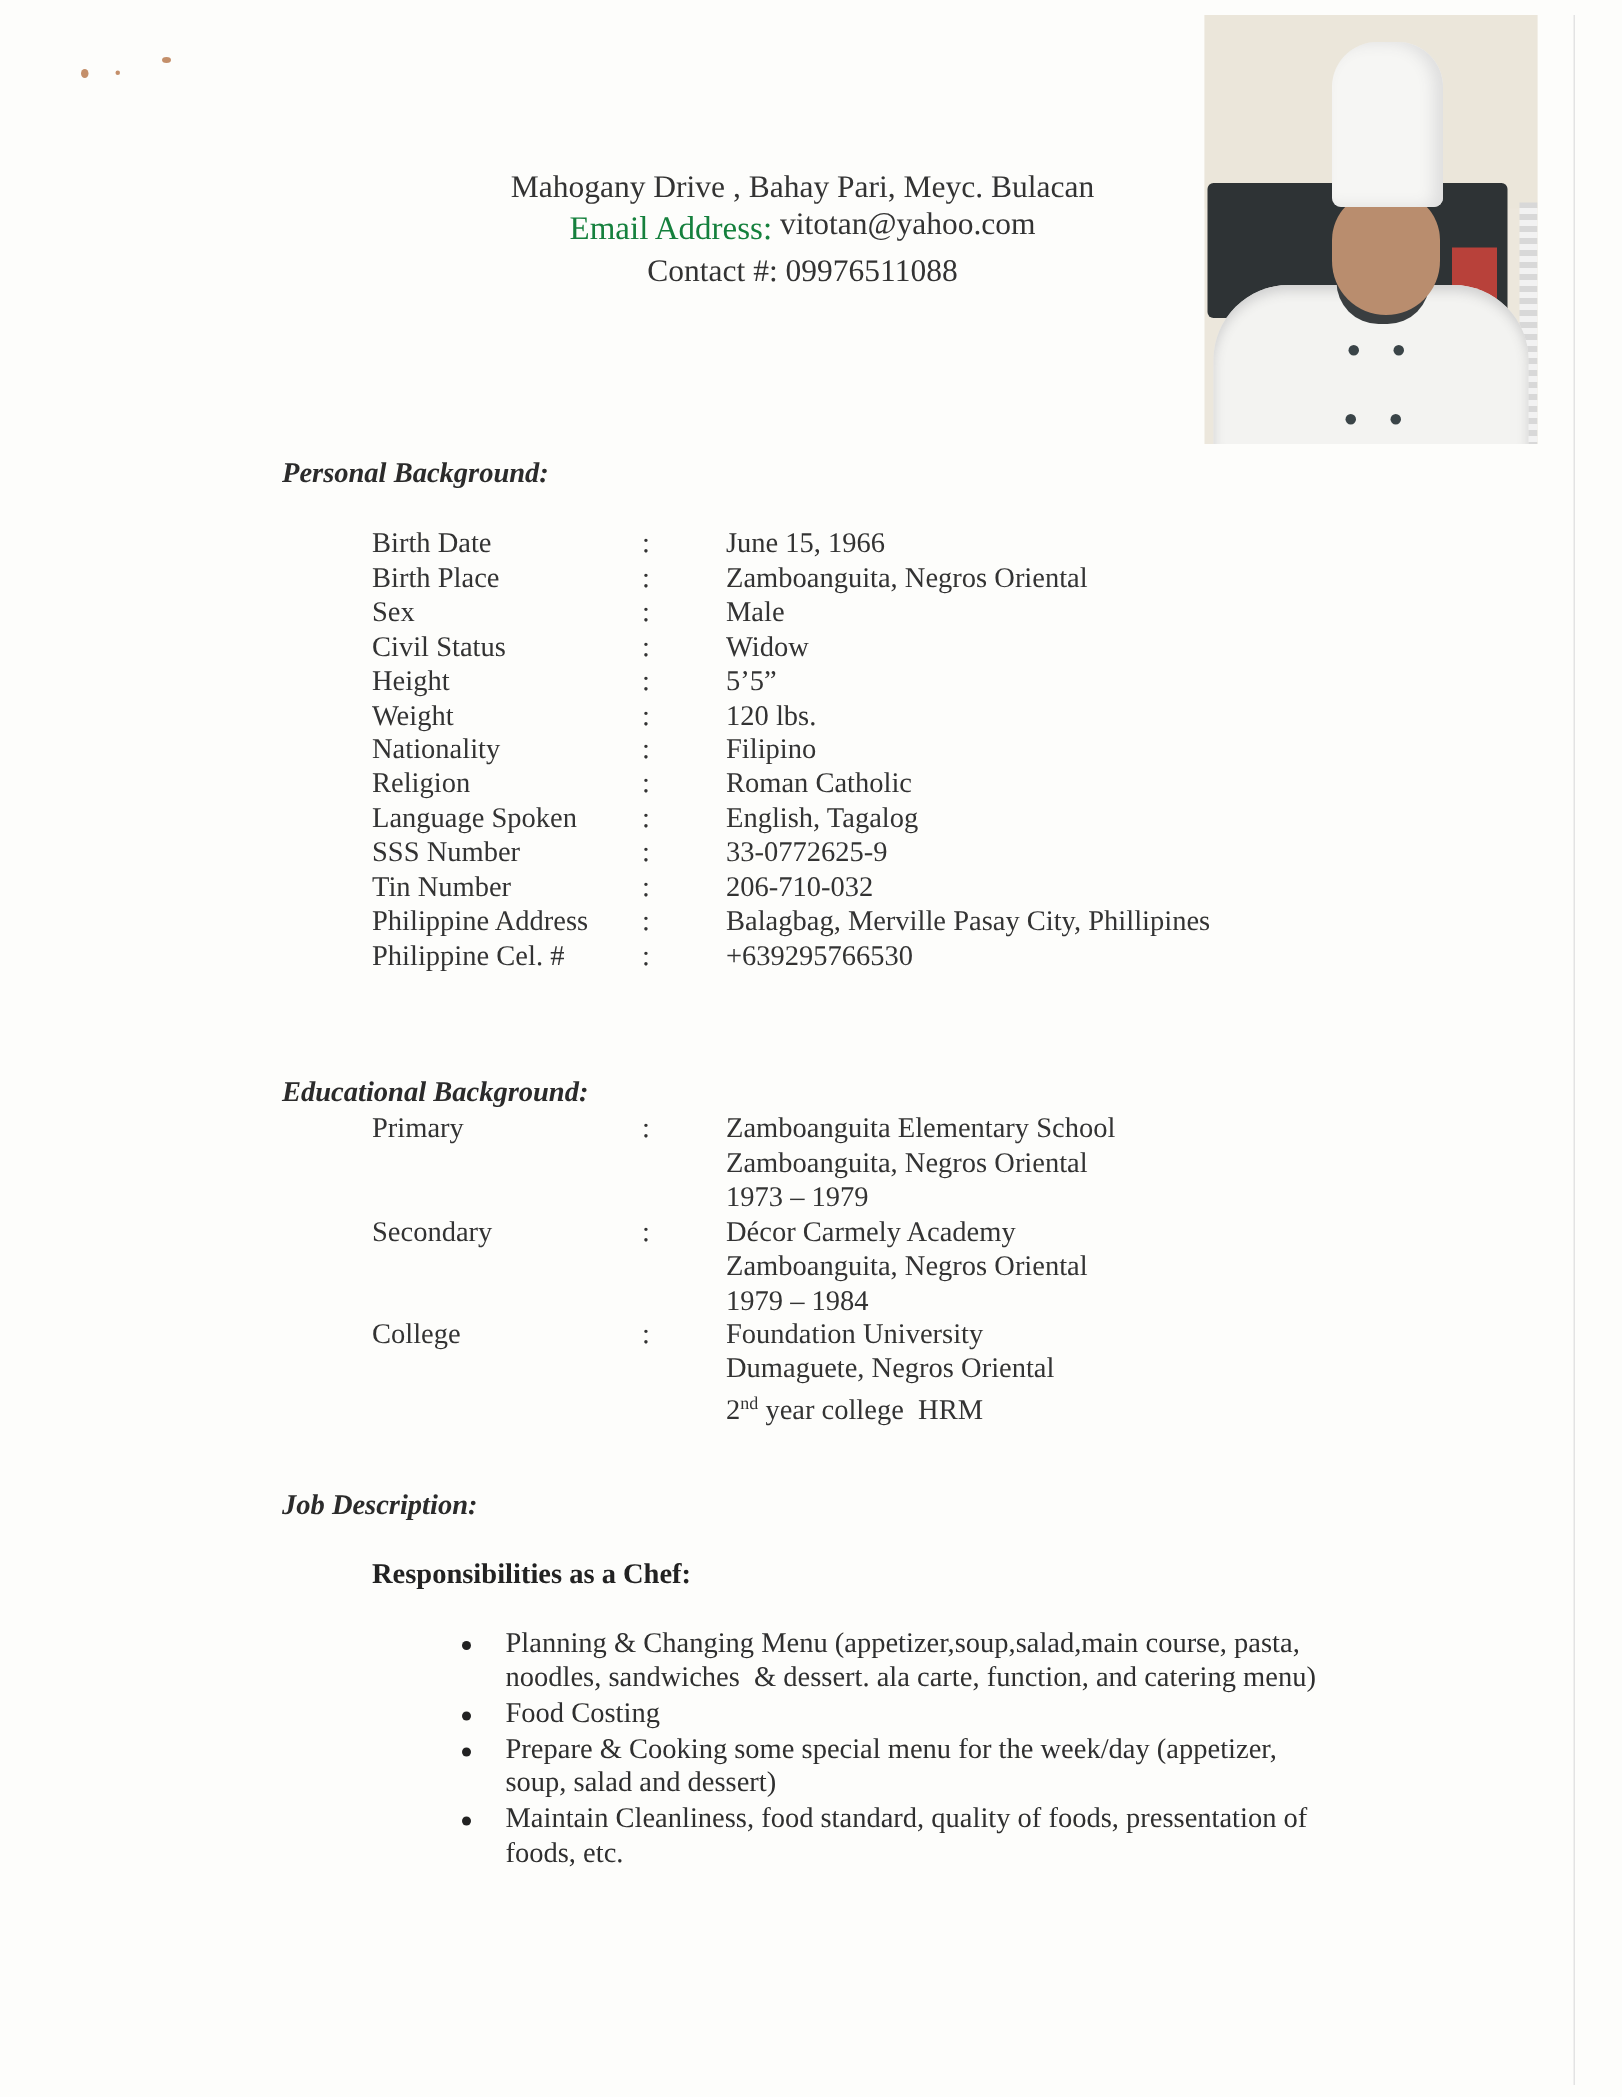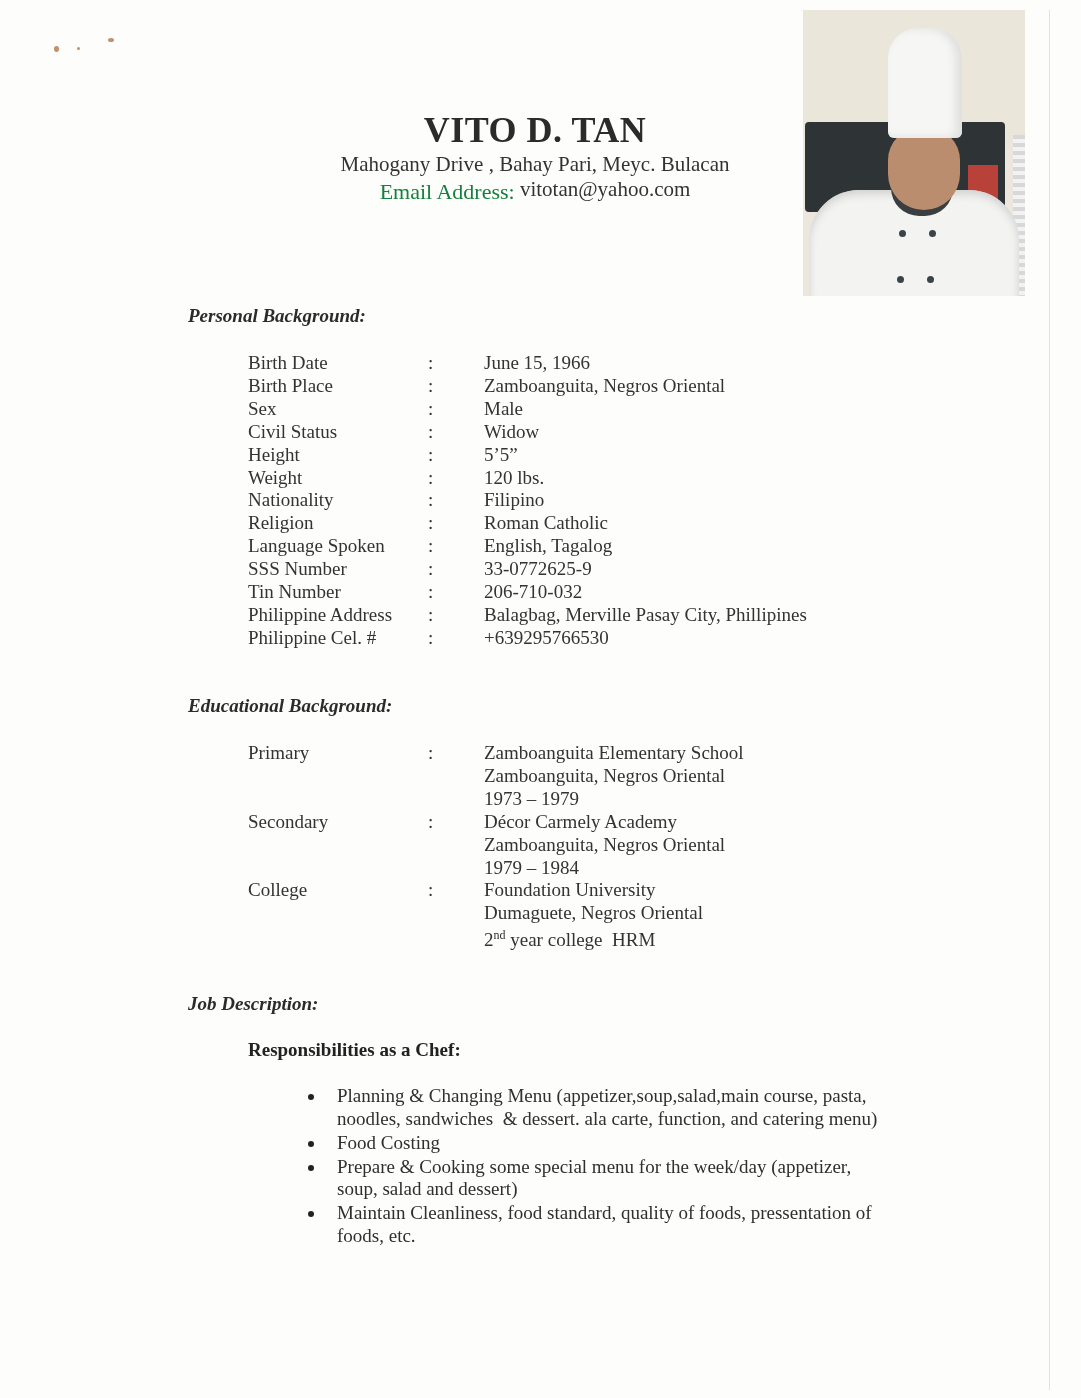--- a/index.html
+++ b/index.html
@@ -50,26 +50,26 @@
   </style>
 </head>
 <body>
 
 <div class="speck" style="left:54px;top:46px;width:5px;height:6px;"></div>
 <div class="speck" style="left:77px;top:47px;width:3px;height:3px;"></div>
 <div class="speck" style="left:108px;top:38px;width:6px;height:4px;"></div>
 <div class="edge-line" style="left:1049px;top:10px;width:1px;height:1380px;"></div>
 
 <div class="header">
-  <div class="name">VITO D. TAN</div>
   <div class="addr">Mahogany Drive , Bahay Pari, Meyc. Bulacan</div>
   <div class="email-line">
     <span class="email-label">Email Address:</span>
     <span class="email-val">vitotan@yahoo.com</span>
   </div>
+  <div class="contact">Contact #: 09976511088</div>
 </div>
 
 <div class="photo">
   <div class="wall"></div>
   <div class="board"></div>
   <div class="red"></div>
   <div class="stripes"></div>
   <div class="coat"></div>
   <div class="collar"></div>
   <div class="face"></div>
@@ -142,21 +142,21 @@
       <span class="colon">:</span>
       <span class="val">Balagbag, Merville  Pasay City, Phillipines</span>
     </div>
     <div class="row" style="left: 248px; top: 625.8px;">
       <span class="lbl">Philippine Cel. #</span>
       <span class="colon">:</span>
       <span class="val">+639295766530</span>
     </div>
   </div>
 
-<div class="section-title" style="left:188px;top:695px;">Educational Background:</div>
+<div class="section-title" style="left:188px;top:718px;">Educational Background:</div>
 <div id="edu-rows">
     <div class="row" style="left: 248px; top: 741px;">
       <span class="lbl">Primary</span>
       <span class="colon">:</span>
       <div class="val">
         <div>Zamboanguita Elementary School</div>
         <div>Zamboanguita, Negros Oriental</div>
         <div>1973 – 1979</div>
       </div>
     </div>

